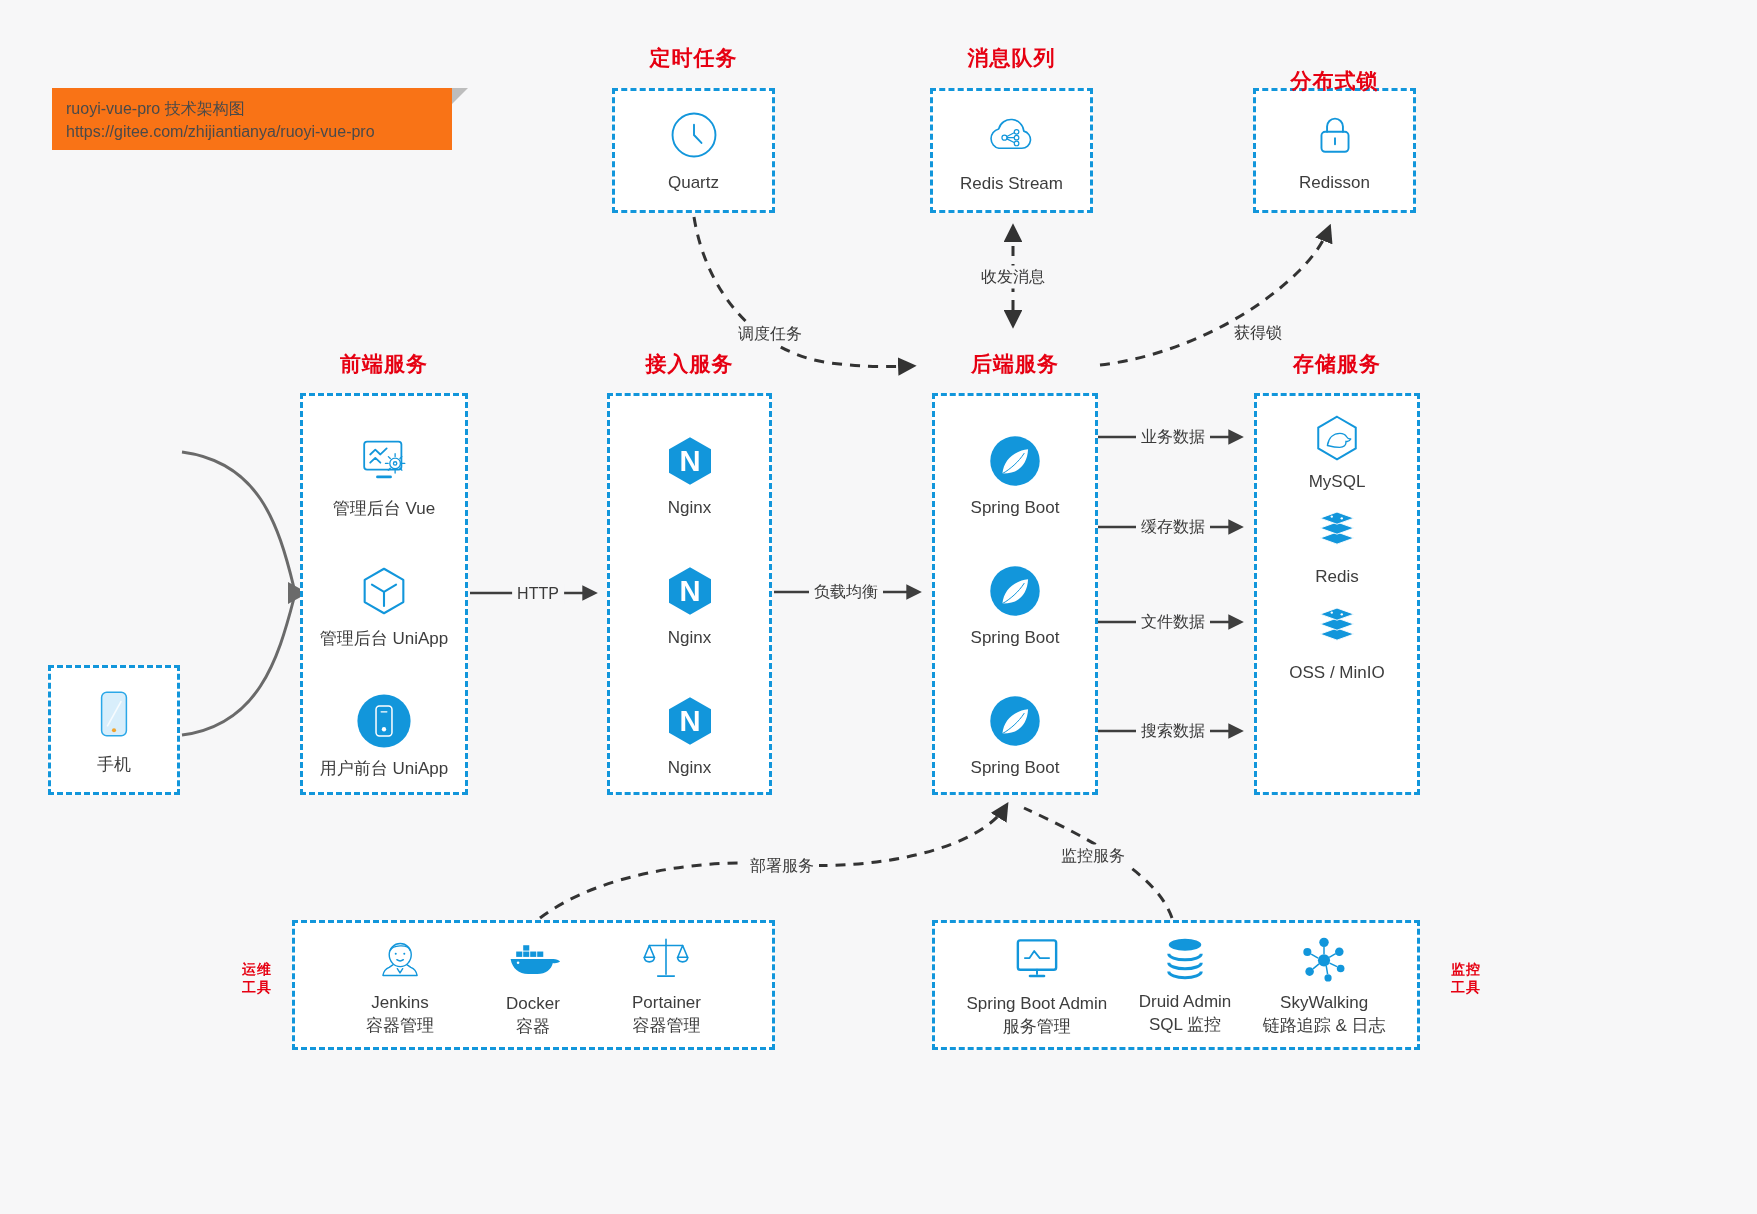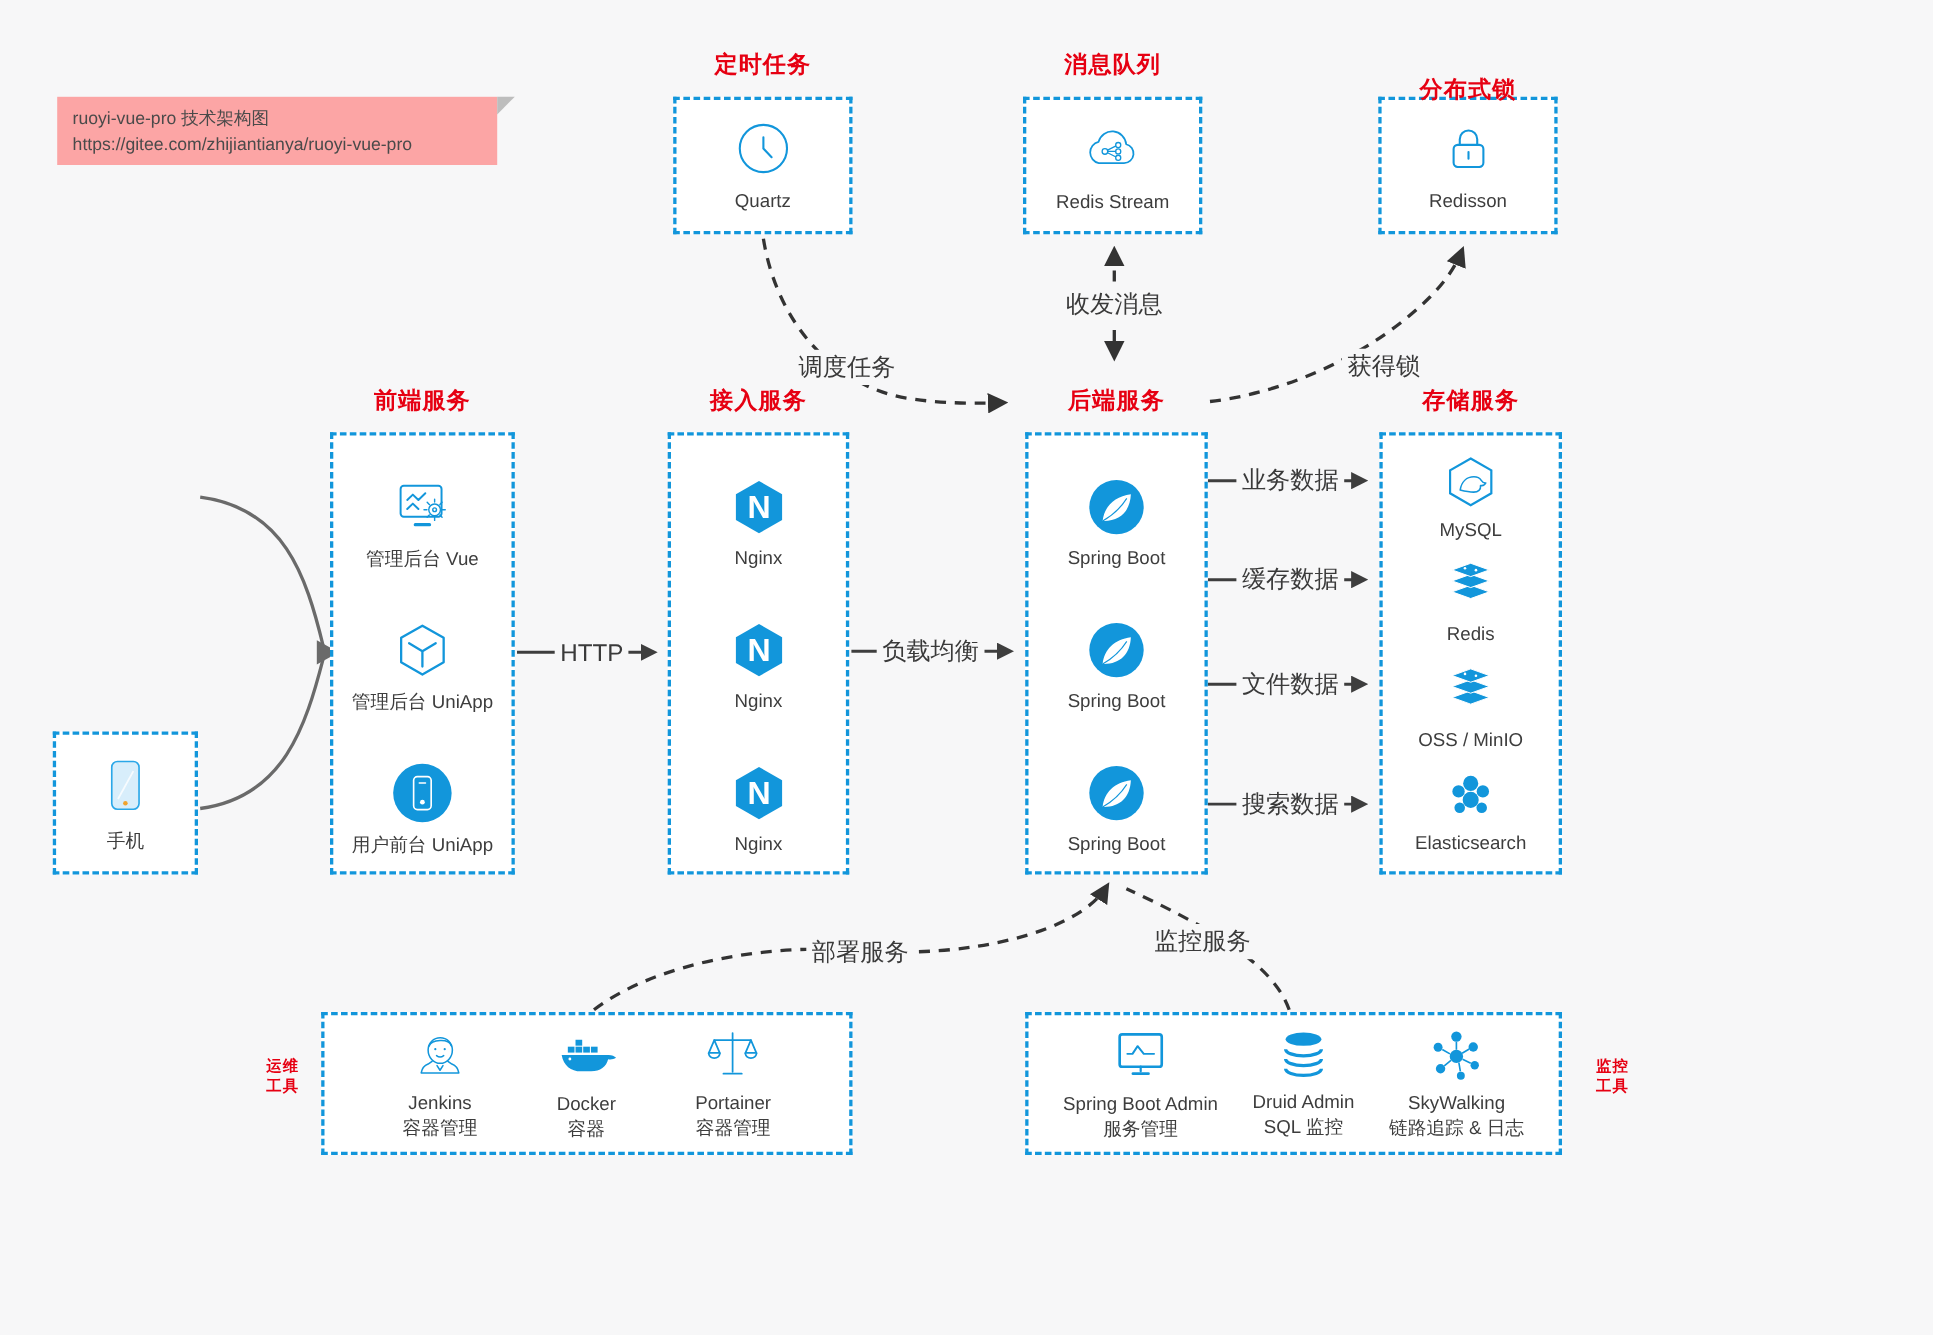--- a/index.html
+++ b/index.html
@@ -7,22 +7,22 @@
   .overlay{position:absolute;left:0;top:0;z-index:1;}
   .dashed-box{position:absolute;border:3px dashed #1296db;background:#fff;box-sizing:border-box;z-index:2;
               display:flex;flex-direction:column;align-items:center;justify-content:center;}
   .group-title{position:absolute;z-index:3;color:#e60012;font-weight:bold;font-size:21px;text-align:center;letter-spacing:1px;}
   .side-title{position:absolute;z-index:3;color:#e60012;font-weight:bold;font-size:14px;text-align:center;line-height:1.3;letter-spacing:1px;}
   .node{display:flex;flex-direction:column;align-items:center;justify-content:center;gap:9px;}
   .node-label{font-size:17px;color:#3d3d3d;white-space:nowrap;text-align:center;line-height:1.35;}
   .col-item{position:absolute;left:0;width:100%;display:flex;flex-direction:column;align-items:center;justify-content:center;gap:8px;}
   .row-items{position:absolute;z-index:2;display:flex;align-items:center;justify-content:space-evenly;}
   .edge-label{position:absolute;z-index:3;transform:translate(-50%,-50%);background:#f7f7f8;color:#3a3a3a;
-              font-size:22px;padding:1px 5px;white-space:nowrap;}
-  .note{position:absolute;left:52px;top:88px;width:400px;height:62px;background:#fca5a5;z-index:3;
+              font-size:16px;padding:1px 5px;white-space:nowrap;}
+  .note{position:absolute;left:52px;top:88px;width:400px;height:62px;background:#f97316;z-index:3;
         padding:9px 14px;box-sizing:border-box;font-size:16px;color:#4a4a4a;line-height:1.45;}
   .note:after{content:"";position:absolute;right:-16px;top:0;border-style:solid;border-width:16px 16px 0 0;
               border-color:#bdbdbd transparent transparent transparent;}
   .ic{display:block;}
   svg.ic *{vector-effect:non-scaling-stroke;}
 </style>
 </head>
 <body>
 
 <div class="canvas">
@@ -243,33 +243,20 @@
         <g fill="#1296db" stroke="#ffffff" stroke-width=".9" stroke-linejoin="round">
           <path d="M12 12 L19.8 14.8 12 17.6 4.2 14.8 Z"></path>
           <path d="M12 7.4 L19.8 10.2 12 13 4.2 10.2 Z"></path>
           <path d="M12 2.8 L19.8 5.6 12 8.4 4.2 5.6 Z"></path>
         </g>
         <circle cx="9.6" cy="4.9" r=".55" fill="#ffffff"></circle>
         <circle cx="14.2" cy="5.7" r=".55" fill="#ffffff"></circle>
       </svg>
       <div class="node-label">OSS / MinIO</div>
     </div>
-    <div class="col-item" style="top:298px;height:88px;">
-      <svg class="ic" width="50" height="50" viewBox="0 0 24 24">
-        <g fill="#1296db">
-          <circle cx="12" cy="6.8" r="3.3"></circle>
-            <circle cx="17.3" cy="10.3" r="2.7"></circle>
-          <circle cx="6.7" cy="10.3" r="2.7"></circle>
-            <circle cx="12" cy="14" r="3.5"></circle>
-          <circle cx="16.8" cy="17.4" r="2.3"></circle>
-            <circle cx="7.2" cy="17.4" r="2.3"></circle>
-        </g>
-      </svg>
-      <div class="node-label">Elasticsearch</div>
-    </div>
   </div>
 
   <div class="dashed-box" style="left:292px;top:920px;width:483px;height:130px;display:block;">
     <div class="row-items" style="left:0;top:0;width:100%;height:100%;">
       <div class="node" style="gap:6px;">
         <svg class="ic" width="54" height="54" viewBox="0 0 24 24">
           <g stroke="#1296db" stroke-width="1.4" fill="none" stroke-linecap="round" stroke-linejoin="round">
             <path d="M7.2 10a4.9 4.9 0 1 1 9.8 0c0 3-2.2 5.4-4.9 5.4S7.2 13 7.2 10z"></path>
             <path d="M7.6 8.4c.9-2.7 8-3.2 8.9-.2"></path>
             <path d="M10.6 12.3c.9.7 2 .7 2.9 0"></path>

